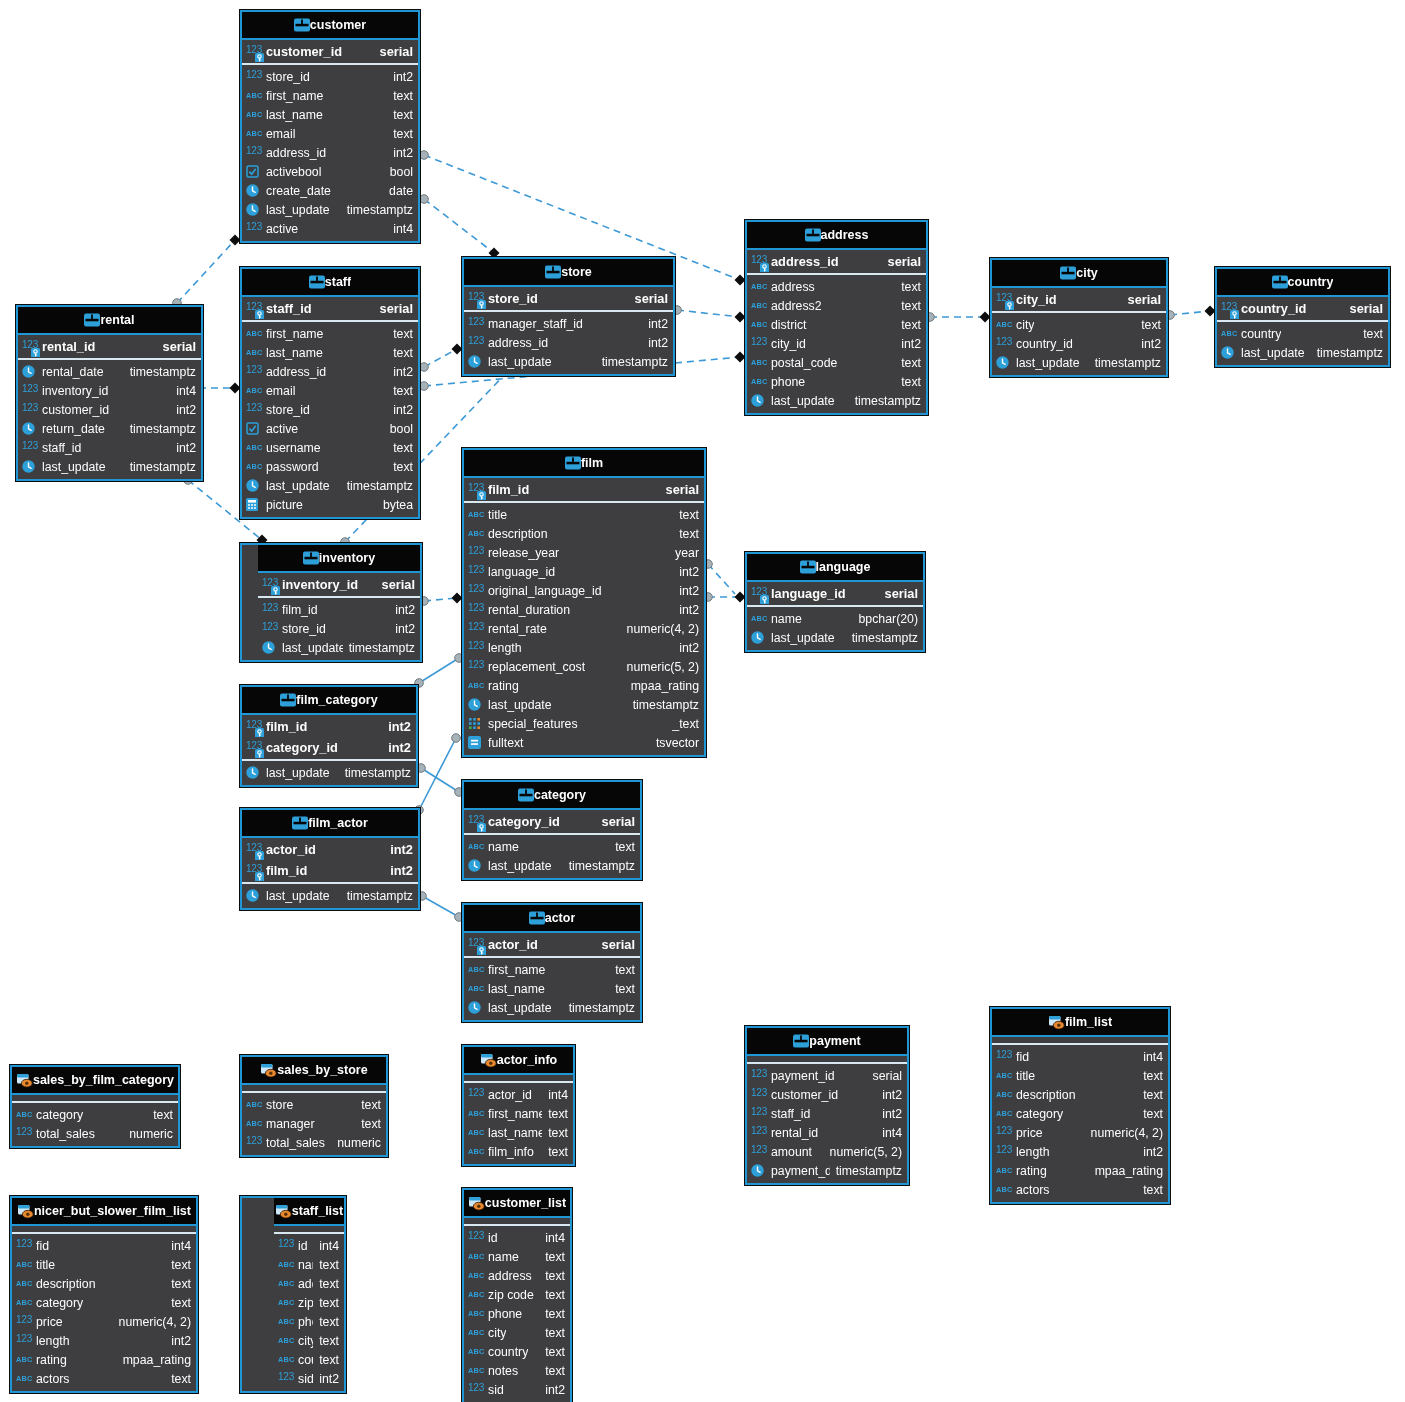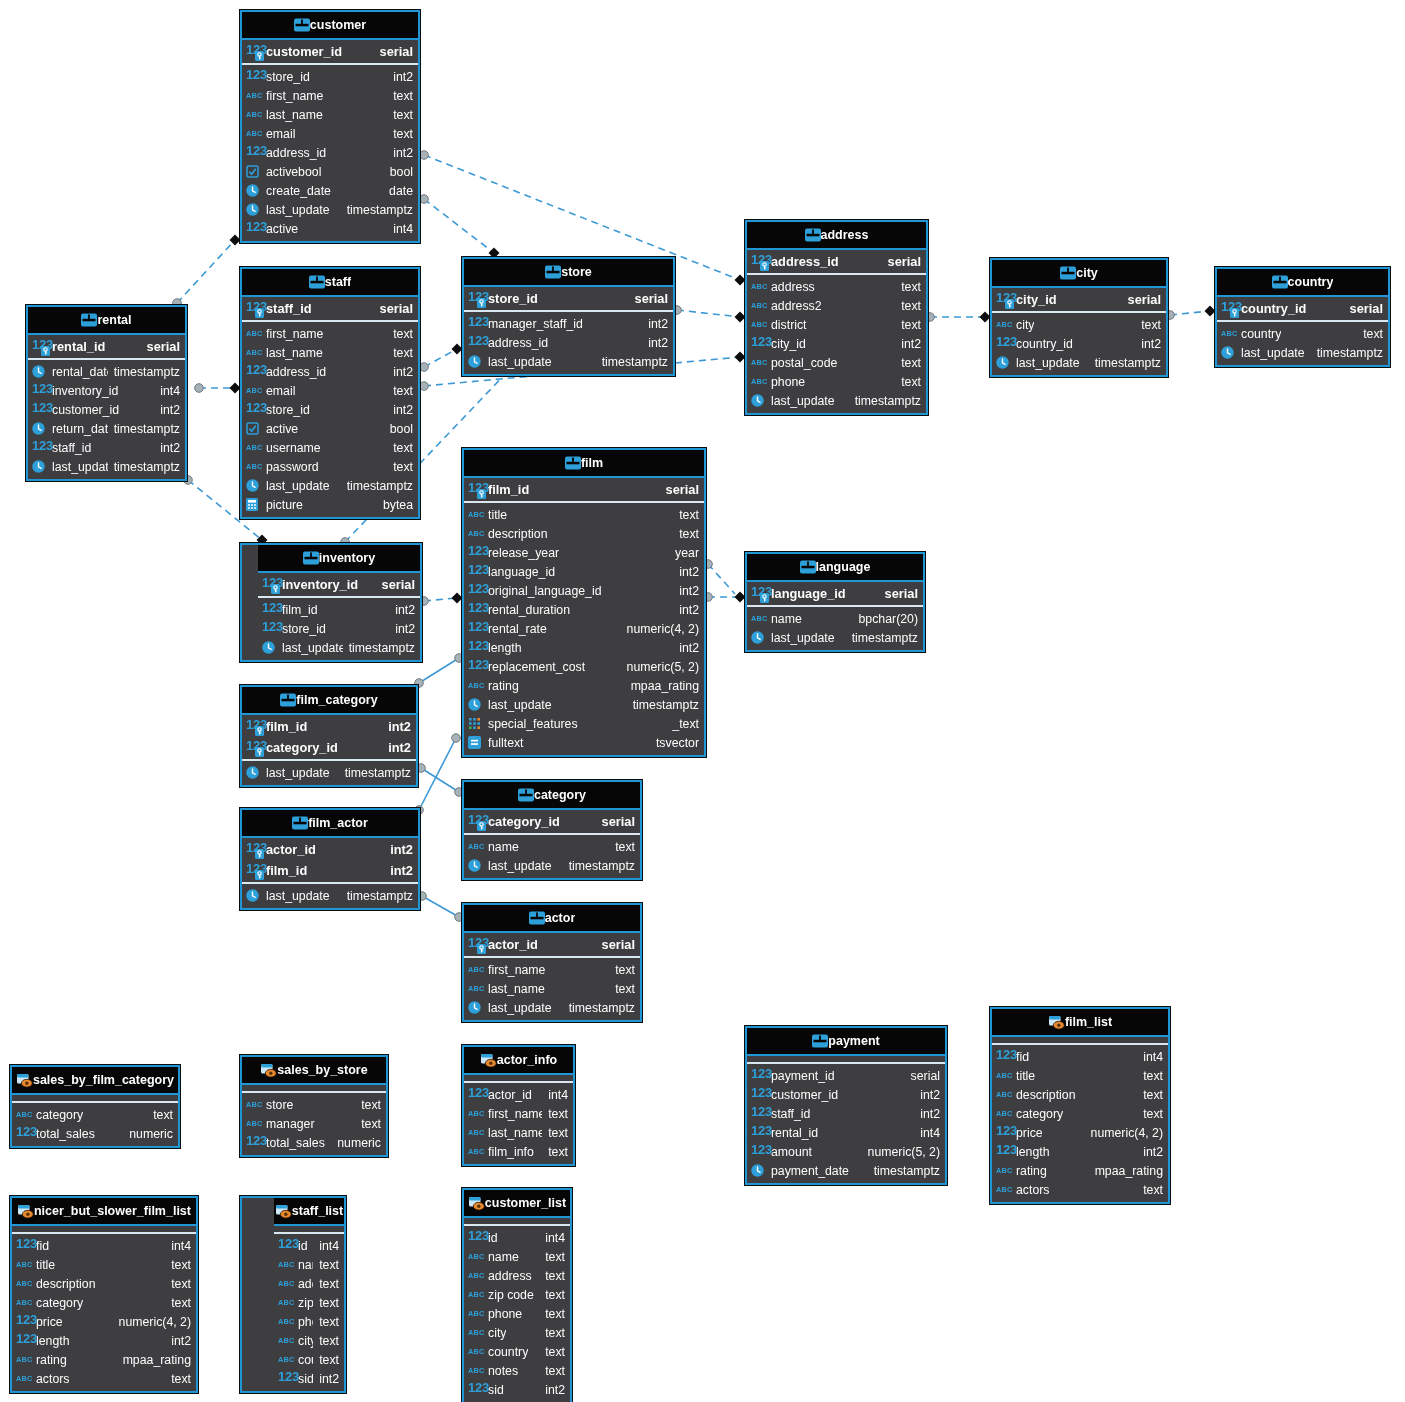--- a/index.html
+++ b/index.html
@@ -10,21 +10,21 @@
        border-bottom:2px solid #2196d4;color:#fff;font-weight:bold;font-size:12.5px;white-space:nowrap;overflow:hidden;}
   .hname{overflow:hidden;text-overflow:clip;}
   .hicon{display:flex;flex:0 0 auto;}
   .pksec{border-bottom:2px solid #d9e7f0;padding:1px 0;}
   .pksec.empty{height:6px;padding:0;}
   .colsec{padding:2px 0 3px 0;}
   .row{height:19px;display:flex;align-items:center;padding:0 5px 0 4px;color:#fdfdfd;font-size:12.3px;
        overflow:hidden;white-space:nowrap;}
   .row.pkrow{height:21px;font-weight:bold;font-size:12.8px;}
   .ic{width:20px;flex:0 0 20px;display:flex;align-items:center;position:relative;}
-  .ic-num{color:#2d9fd9;font-size:13px;font-weight:700;line-height:1;letter-spacing:-.2px;transform:translateY(-2px);}
+  .ic-num{color:#2d9fd9;font-size:10px;font-weight:400;line-height:1;letter-spacing:-.2px;transform:translateY(-2px);}
   .ic-abc{color:#2d9fd9;font-size:7.3px;font-weight:800;line-height:1;letter-spacing:.2px;}
   .keybadge{position:absolute;left:9px;top:6px;}
   .nm{overflow:hidden;}
   .ty{margin-left:auto;padding-left:6px;}
 </style>
 </head>
 <body>
 
 <div id="canvas">
     <svg id="edges" width="1405" height="1402">
@@ -211,21 +211,21 @@
         </div>
         <div class="row">
           <span class="ic">
             <span class="ic-num">123</span>
           </span>
           <span class="nm">active</span>
           <span class="ty">int4</span>
         </div>
       </div>
     </div>
-    <div class="tbl" style="left: 26px; top: 305px; width: 161px;">
+    <div class="tbl" style="left: 16px; top: 305px; width: 187px;">
       <div class="hdr">
         <span class="hicon">
           <svg width="16" height="14">
             <rect y="0.5" width="16" height="13" rx="2" fill="#2d9fd9"></rect>
             <rect x="1.5" y="5.8" width="13" height="2.5" fill="#060606"></rect>
             <rect x="7.1" y="1.5" width="1.8" height="5" fill="#060606"></rect>
           </svg>
         </span>
         <span class="hname">rental</span>
       </div>
@@ -1177,21 +1177,21 @@
         </div>
         <div class="row">
           <span class="ic">
             <span class="ic-abc">ABC</span>
           </span>
           <span class="nm">film_info</span>
           <span class="ty">text</span>
         </div>
       </div>
     </div>
-    <div class="tbl" style="left: 745px; top: 1026px; width: 202px;">
+    <div class="tbl" style="left: 745px; top: 1026px; width: 164px;">
       <div class="hdr">
         <span class="hicon">
           <svg width="16" height="14">
             <rect y="0.5" width="16" height="13" rx="2" fill="#2d9fd9"></rect>
             <rect x="1.5" y="5.8" width="13" height="2.5" fill="#060606"></rect>
             <rect x="7.1" y="1.5" width="1.8" height="5" fill="#060606"></rect>
           </svg>
         </span>
         <span class="hname">payment</span>
       </div>

